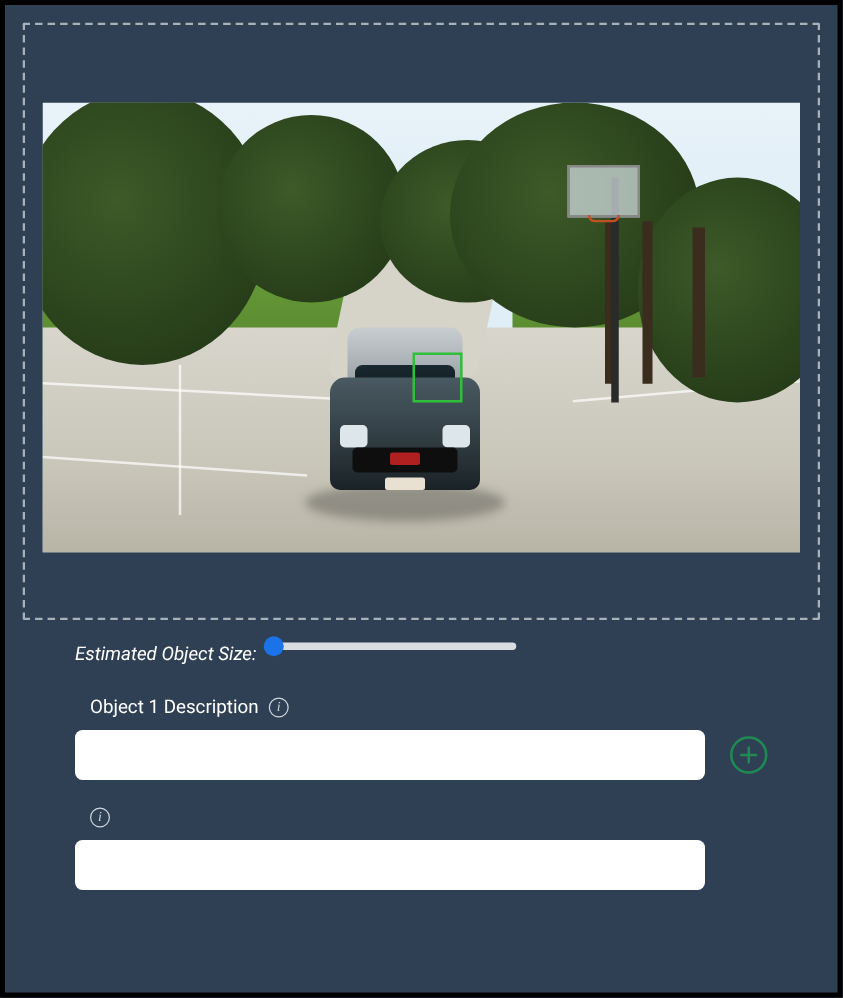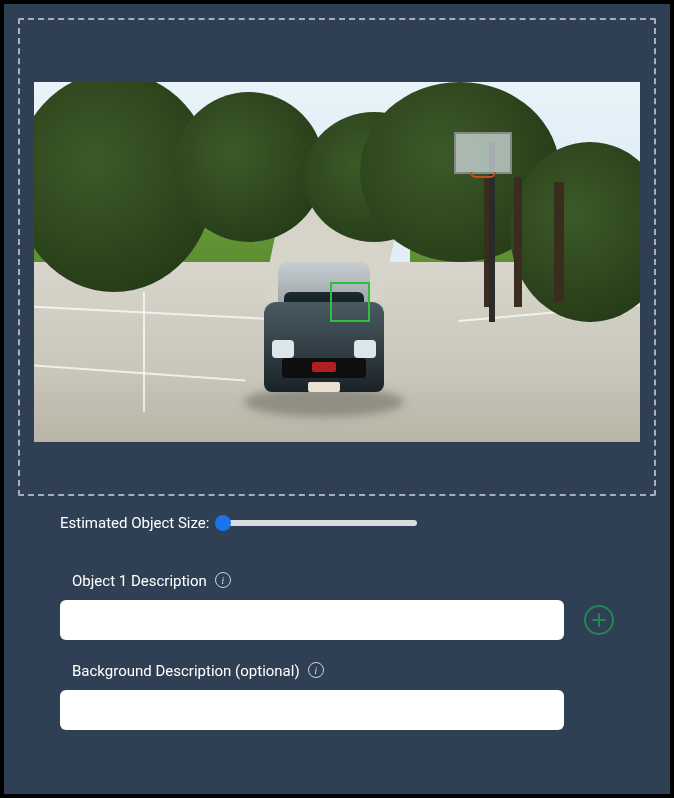--- a/index.html
+++ b/index.html
@@ -122,33 +122,33 @@
     position:absolute; left:296px; top:200px; width:40px; height:40px;
     border: 2px solid #2fbf3a;
     background: transparent;
   }
 
   
   .form-area {
     position: absolute;
     left: 56px; right: 56px; top: 510px;
   }
-  .row { display:flex; align-items:center; margin-bottom: 40px; }
+  .row { display:flex; align-items:flex-start; margin-bottom: 24px; font-style: italic; }
   .label { color:#fff; font-size:15px; }
   .slider-row .label { margin-right: 8px; }
   .slider {
     position: relative; flex: 0 0 200px; height: 6px;
     background: #d9dde2; border-radius: 3px;
   }
   .slider-thumb {
     position:absolute; left:0; top:50%; transform:translate(-2px,-50%);
     width:16px; height:16px; border-radius:50%; background:#1a73e8;
   }
   .field-block { margin-bottom: 22px; }
-  .field-label-row { display:flex; align-items:flex-start; gap:8px; margin-bottom:10px; padding-left:12px;}
+  .field-label-row { display:flex; align-items:flex-end; gap:8px; margin-bottom:10px; padding-left:12px;}
   .info-icon {
     width:16px; height:16px; border:1.5px solid #cfd6dd; border-radius:50%;
     display:inline-flex; align-items:center; justify-content:center;
     font-size:11px; font-style: italic; color:#cfd6dd; font-family: Georgia, serif;
     line-height:1;
   }
   .input-row { display:flex; align-items:center; gap:20px; }
   .text-input {
     flex:1; height:40px; background:#fff; border:none; border-radius:6px;
     padding: 0 12px; font-size:14px; color:#222;
@@ -229,21 +229,20 @@
           <button class="add-btn" type="button" title="Add object">
             <svg viewBox="0 0 14 14">
               <path d="M7 1 V13 M1 7 H13" stroke="#1f8a52" stroke-width="2" stroke-linecap="round" fill="none"></path>
             </svg>
           </button>
         </div>
       </div>
 
       <div class="field-block bg-block">
         <div class="field-label-row">
-          <span class="label">Background Description (optional)</span>
           <span class="info-icon">i</span>
         </div>
         <div class="input-row">
           <input type="text" class="text-input" placeholder="" style="">
         </div>
       </div>
 
 
     </div>
 

